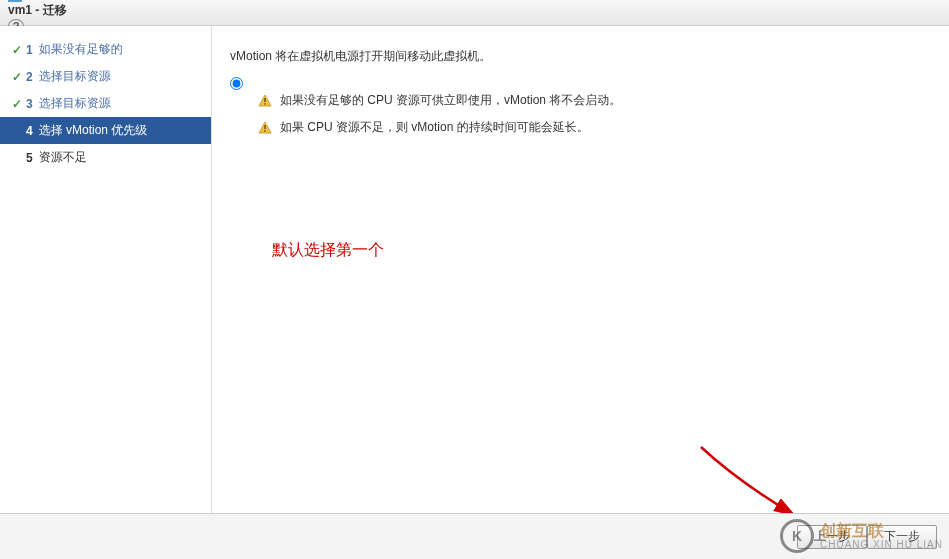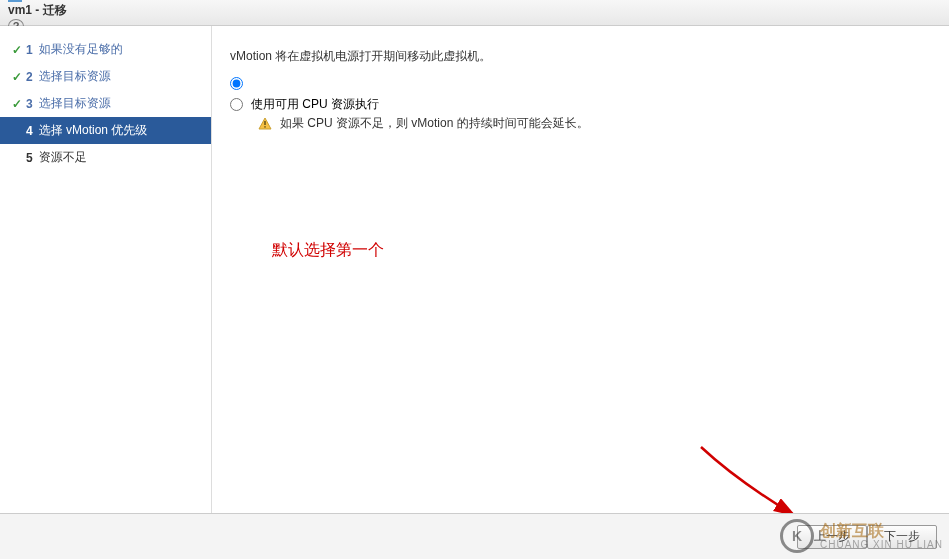--- a/index.html
+++ b/index.html
@@ -80,25 +80,31 @@
       <span>资源不足</span>
     </div>
   </div>
 
   <div class="content">
     <div class="desc">vMotion 将在虚拟机电源打开期间移动此虚拟机。</div>
 
     <div class="opt-row">
       <input type="radio" name="prio" checked="" style="">
     </div>
+    <div class="note-row">
+      <span class="warn-icon">
+        <svg width="14" height="14" viewBox="0 0 14 14">
+            <path d="M7 1 L13 12 L1 12 Z" fill="#f6c043" stroke="#caa030" stroke-width="1"></path>
+            <rect x="6.3" y="4" width="1.4" height="4" fill="#5a4a10"></rect>
+            <rect x="6.3" y="9.2" width="1.4" height="1.4" fill="#5a4a10"></rect>
+          </svg>
+      </span>
+      <span>如果没有足够的 CPU 资源可供立即使用，vMotion 将不会启动。</span>
+    </div>
 
-    <div class="opt-row">
-      <input type="radio" name="prio" style="">
-      <span>使用可用 CPU 资源执行</span>
-    </div>
     <div class="note-row">
       <span class="warn-icon">
         <svg width="14" height="14" viewBox="0 0 14 14">
             <path d="M7 1 L13 12 L1 12 Z" fill="#f6c043" stroke="#caa030" stroke-width="1"></path>
             <rect x="6.3" y="4" width="1.4" height="4" fill="#5a4a10"></rect>
             <rect x="6.3" y="9.2" width="1.4" height="1.4" fill="#5a4a10"></rect>
           </svg>
       </span>
       <span>如果 CPU 资源不足，则 vMotion 的持续时间可能会延长。</span>
     </div>

